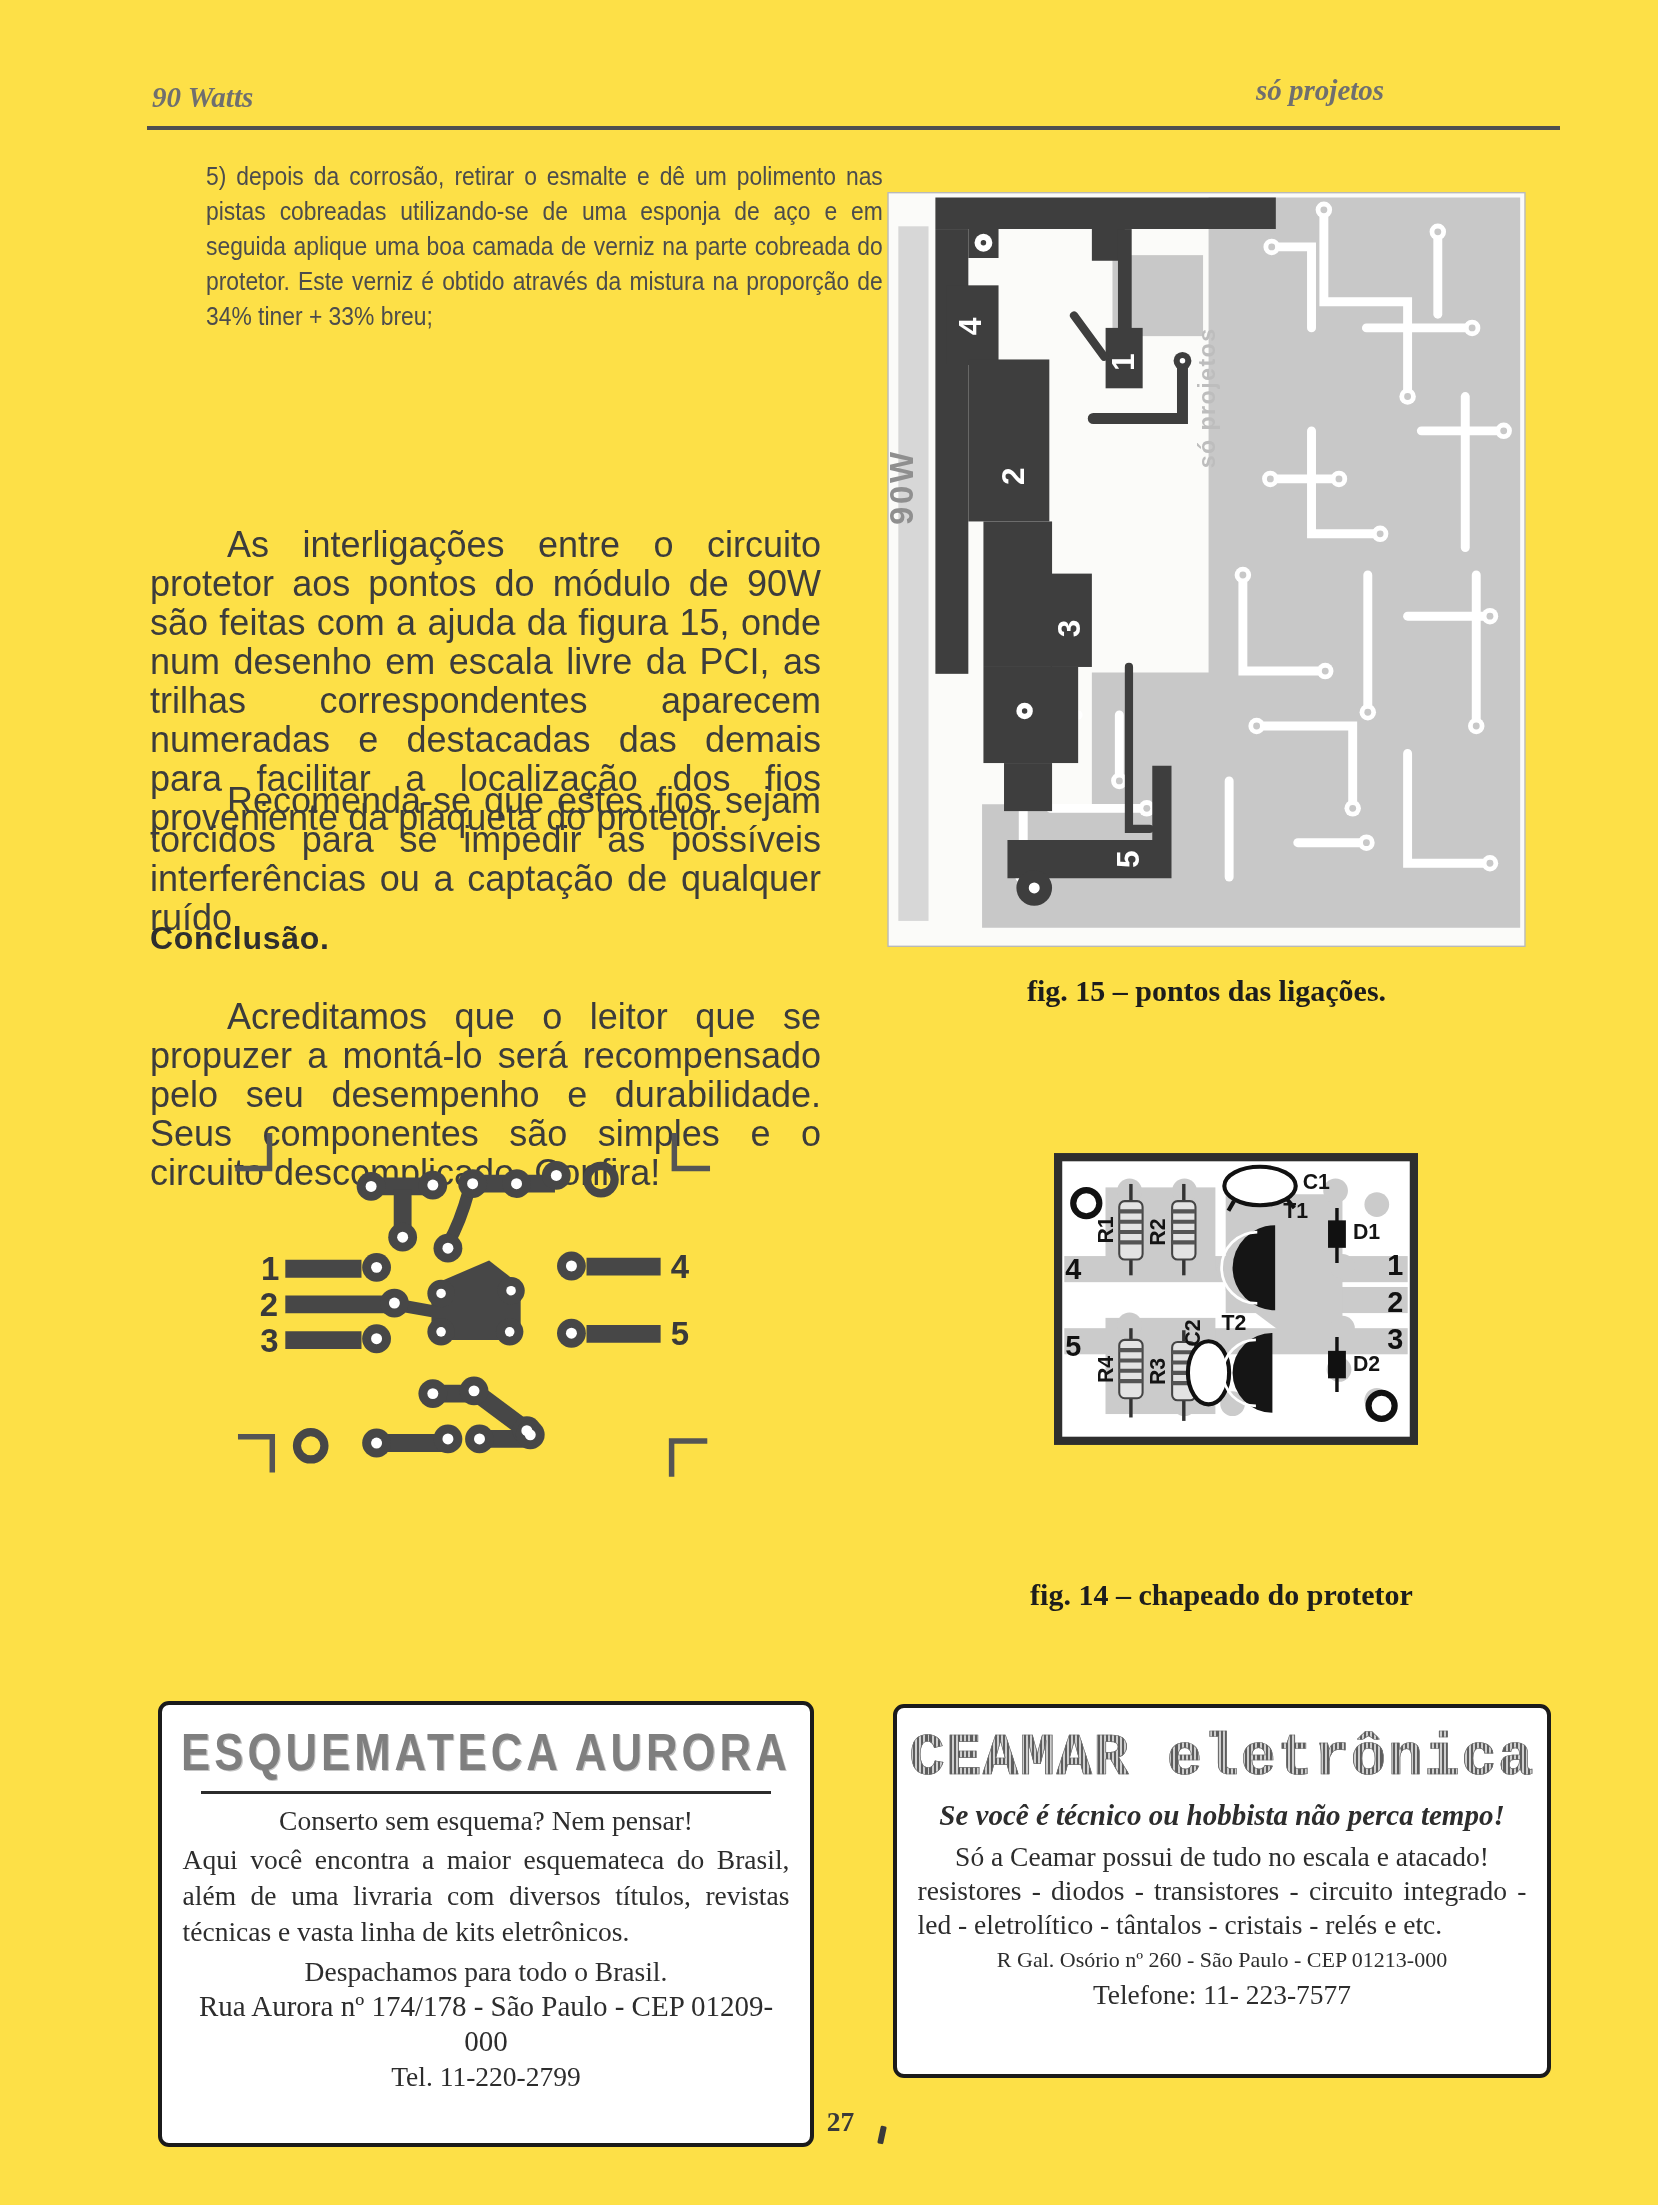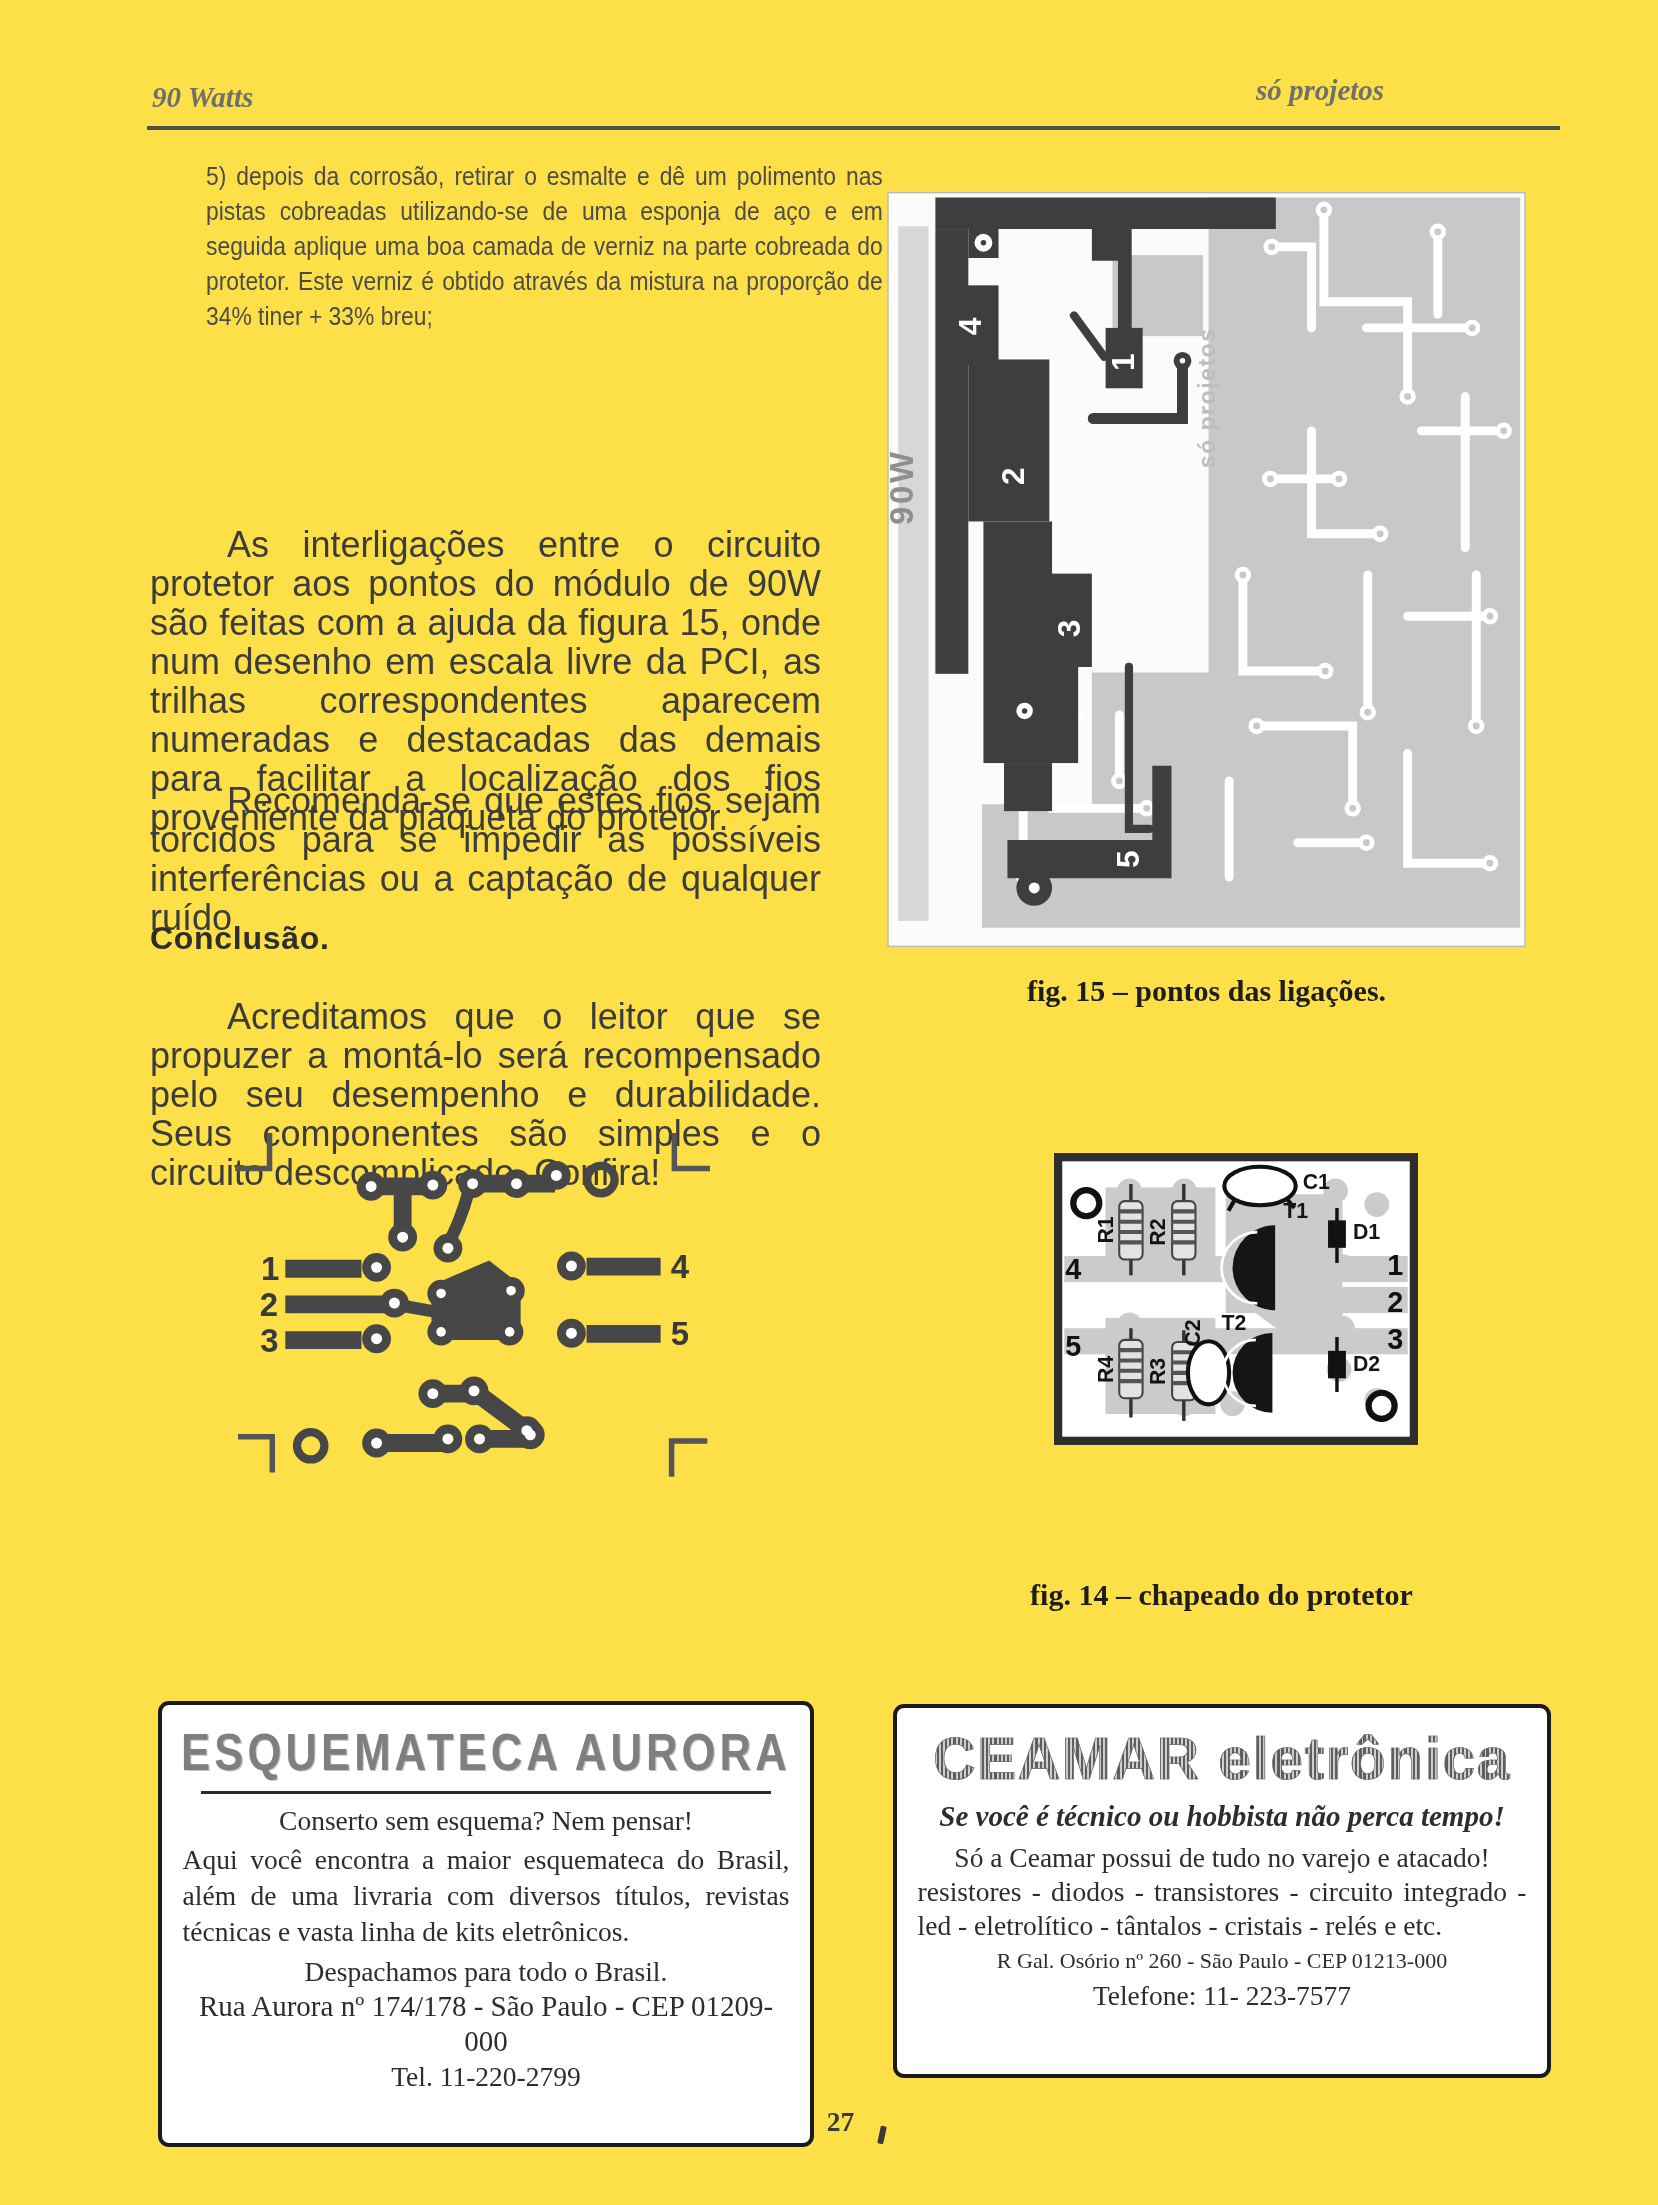--- a/index.html
+++ b/index.html
@@ -26,21 +26,21 @@
   
   .adbox{border:4.8px solid #1b1b1b;border-radius:11px;background:#fff;box-sizing:border-box;
          display:flex;flex-direction:column;align-items:center;padding:16.5px 20.6px 9.6px;
          font-family:"Liberation Serif",serif;color:#2d2d2d;}
   .esq-title{font-family:"Liberation Sans",sans-serif;font-weight:bold;font-size:52px;
              color:#7f7f7f;letter-spacing:4.8px;transform:scaleX(0.84);transform-origin:center top;
              white-space:nowrap;text-shadow:1.4px 1.4px 0 #c6c6c6;}
   .ad-rule{width:94%;height:3.4px;background:#2b2b2b;margin:9.6px 0 8.2px;}
   .ad-line{font-size:27.5px;line-height:35px;text-align:center;}
   .ad-body{font-size:27.5px;line-height:36px;text-align:justify;width:100%;}
-  .ceam-title{font-family:Liberation Sans, sans-serif;font-weight:bold;font-size:59px;
+  .ceam-title{font-family:Liberation Mono, monospace;font-weight:bold;font-size:59px;
               letter-spacing:1.4px;white-space:nowrap;color:#8a8a8a;
               -webkit-text-stroke:0.7px #6c6c6c;}
   @supports ((-webkit-background-clip:text) or (background-clip:text)){
     .ceam-title{color:transparent;
       background:repeating-linear-gradient(90deg,#5d5d5d 0 2.1px,#cfcfcf 2.1px 4.1px);
       -webkit-background-clip:text;background-clip:text;}
   }
   .ceam-tag{font-weight:bold;font-style:italic;font-size:29px;line-height:36px;text-align:center;}
 
   .pagenum{font-family:"Liberation Serif",serif;font-weight:bold;font-size:27.5px;color:#3a3a3a;
@@ -386,21 +386,21 @@
     <div class="ad-line">Conserto sem esquema? Nem pensar!</div>
     <div class="ad-body" style="margin-top:4.1px;">Aqui você encontra a maior esquemateca do Brasil, além de uma livraria com diversos títulos, revistas técnicas e vasta linha de kits eletrônicos.</div>
     <div class="ad-line" style="margin-top:4.1px;">Despachamos para todo o Brasil.</div>
     <div class="ad-line" style="font-size:29px;">Rua Aurora nº 174/178 - São Paulo - CEP 01209-000</div>
     <div class="ad-line">Tel. 11-220-2799</div>
   </div>
 
   <div class="abs adbox" style="left:893px;top:1704px;width:658px;height:374px;">
     <div class="ceam-title">CEAMAR eletrônica</div>
     <div class="ceam-tag" style="margin-top:5.5px;">Se você é técnico ou hobbista não perca tempo!</div>
-    <div class="ad-line" style="margin-top:5.5px;">Só a Ceamar possui de tudo no varejo e atacado!</div>
+    <div class="ad-line" style="margin-top:5.5px;">Só a Ceamar possui de tudo no escala e atacado!</div>
     <div class="ad-body" style="line-height:34px;">resistores - diodos - transistores - circuito integrado - led - eletrolítico - tântalos - cristais - relés e etc.</div>
     <div class="ad-line" style="font-size:22px;">R Gal. Osório nº 260 - São Paulo - CEP 01213-000</div>
     <div class="ad-line">Telefone: 11- 223-7577</div>
   </div>
 
   <div class="abs pagenum" style="left:772px;top:2106px;width:137px;">27</div>
   <div class="abs artifact" style="left:879px;top:2126px;width:6.2px;height:18px;"></div>
 
 </div>
 

